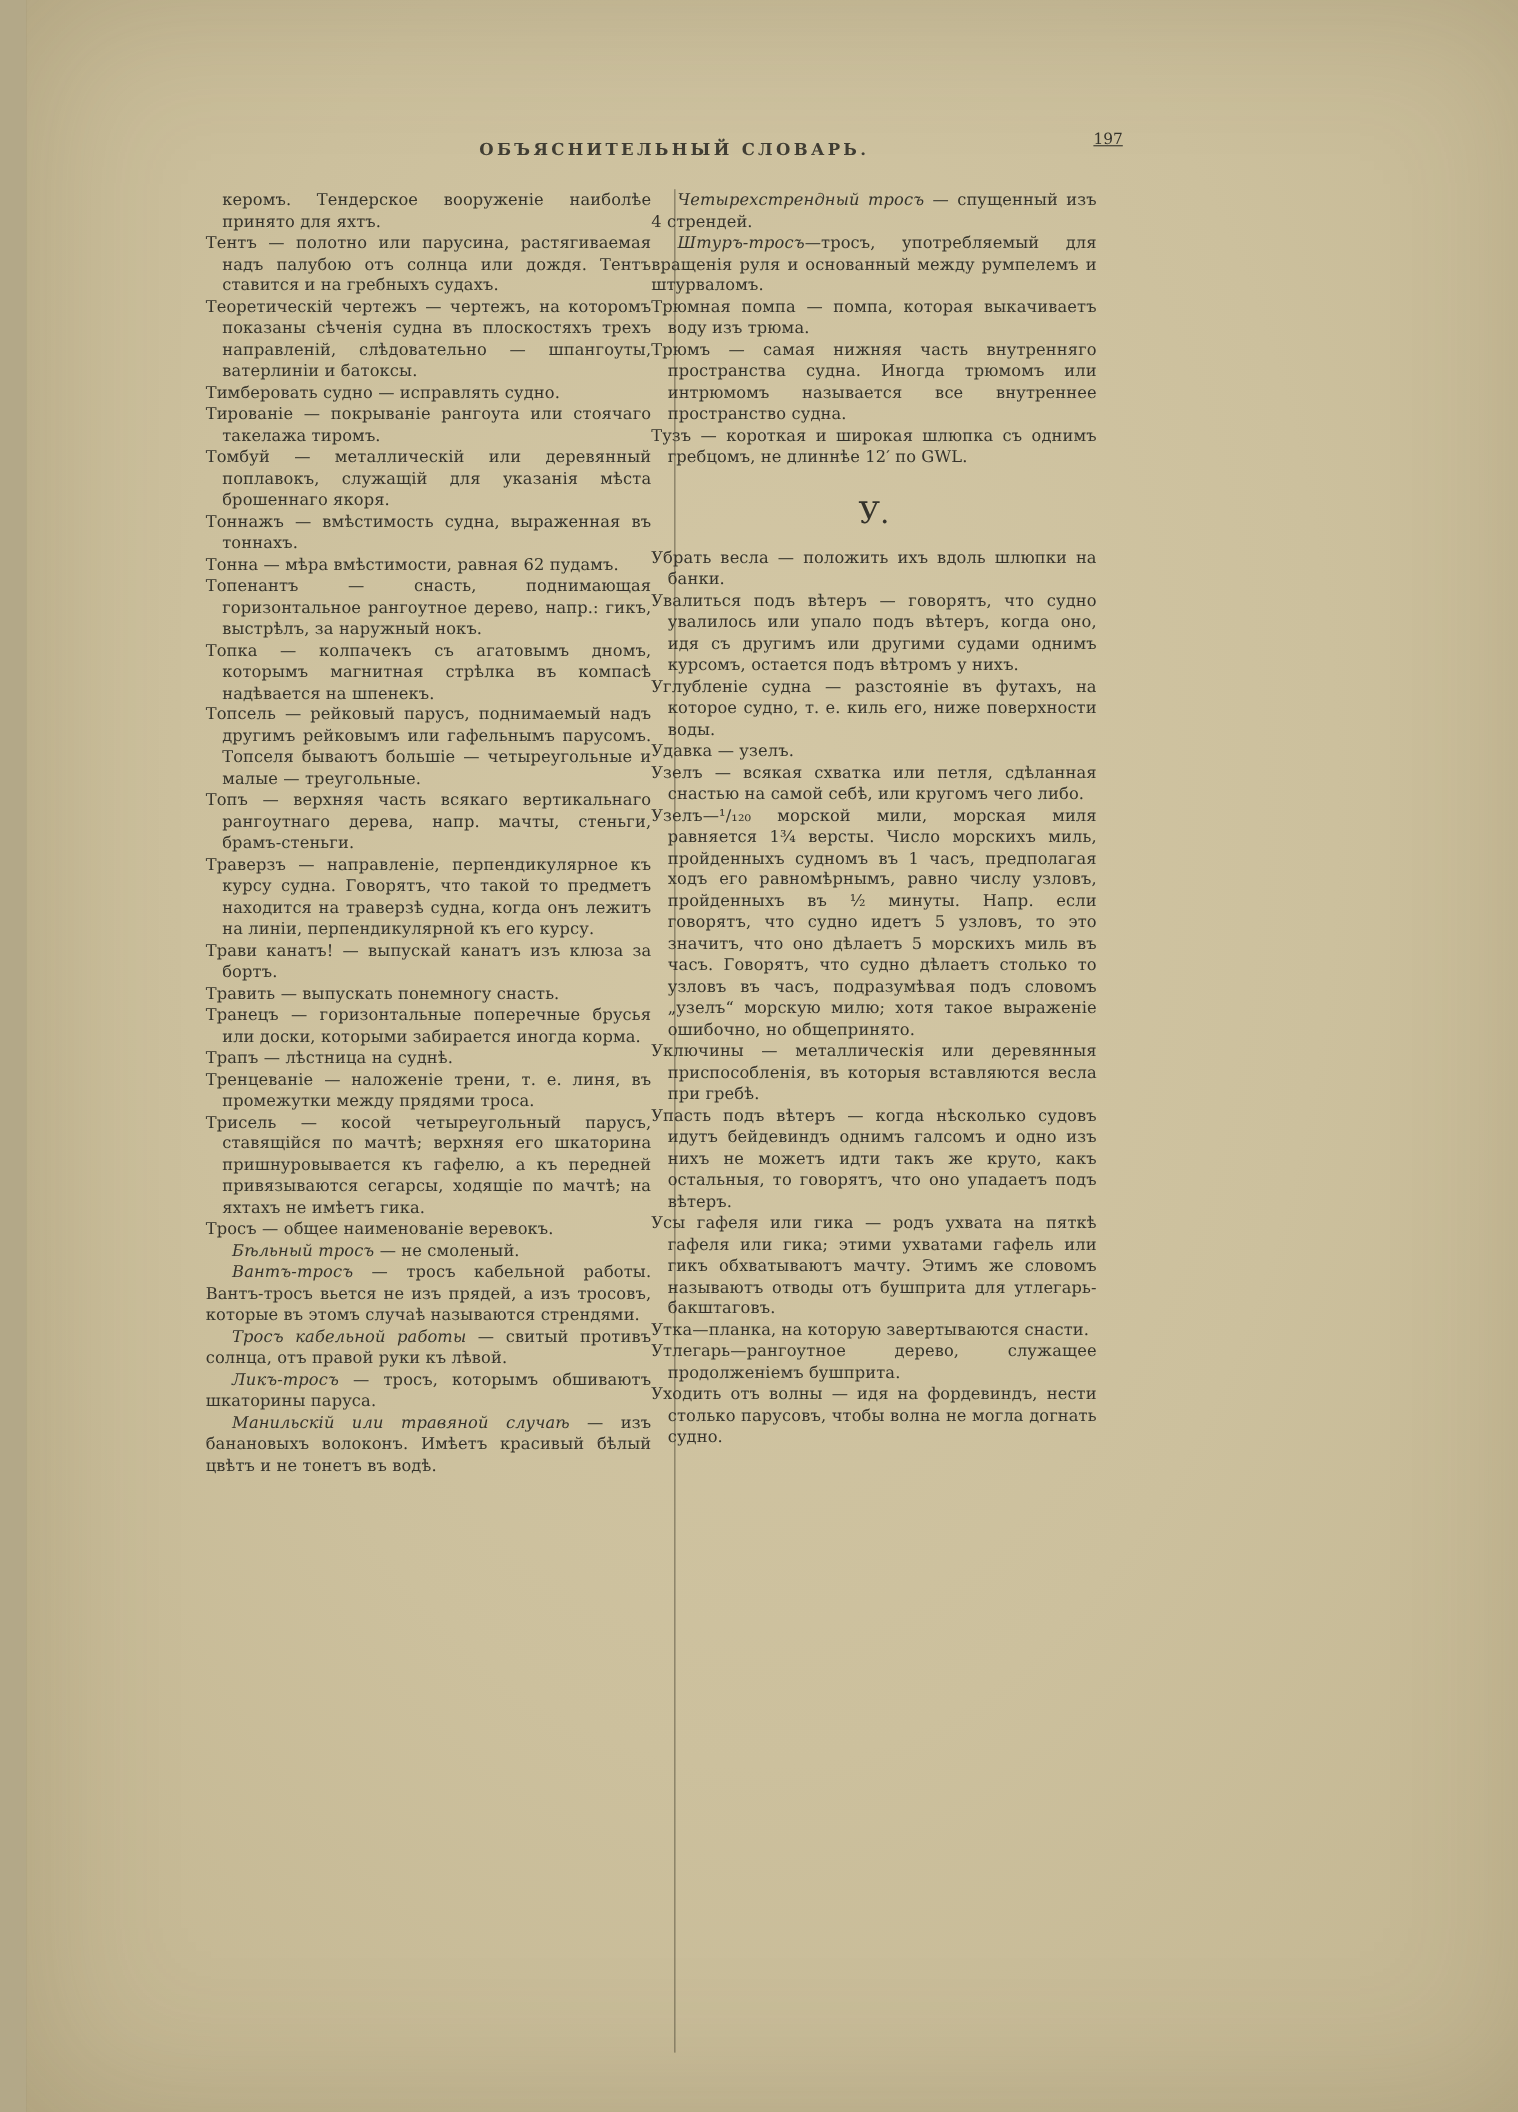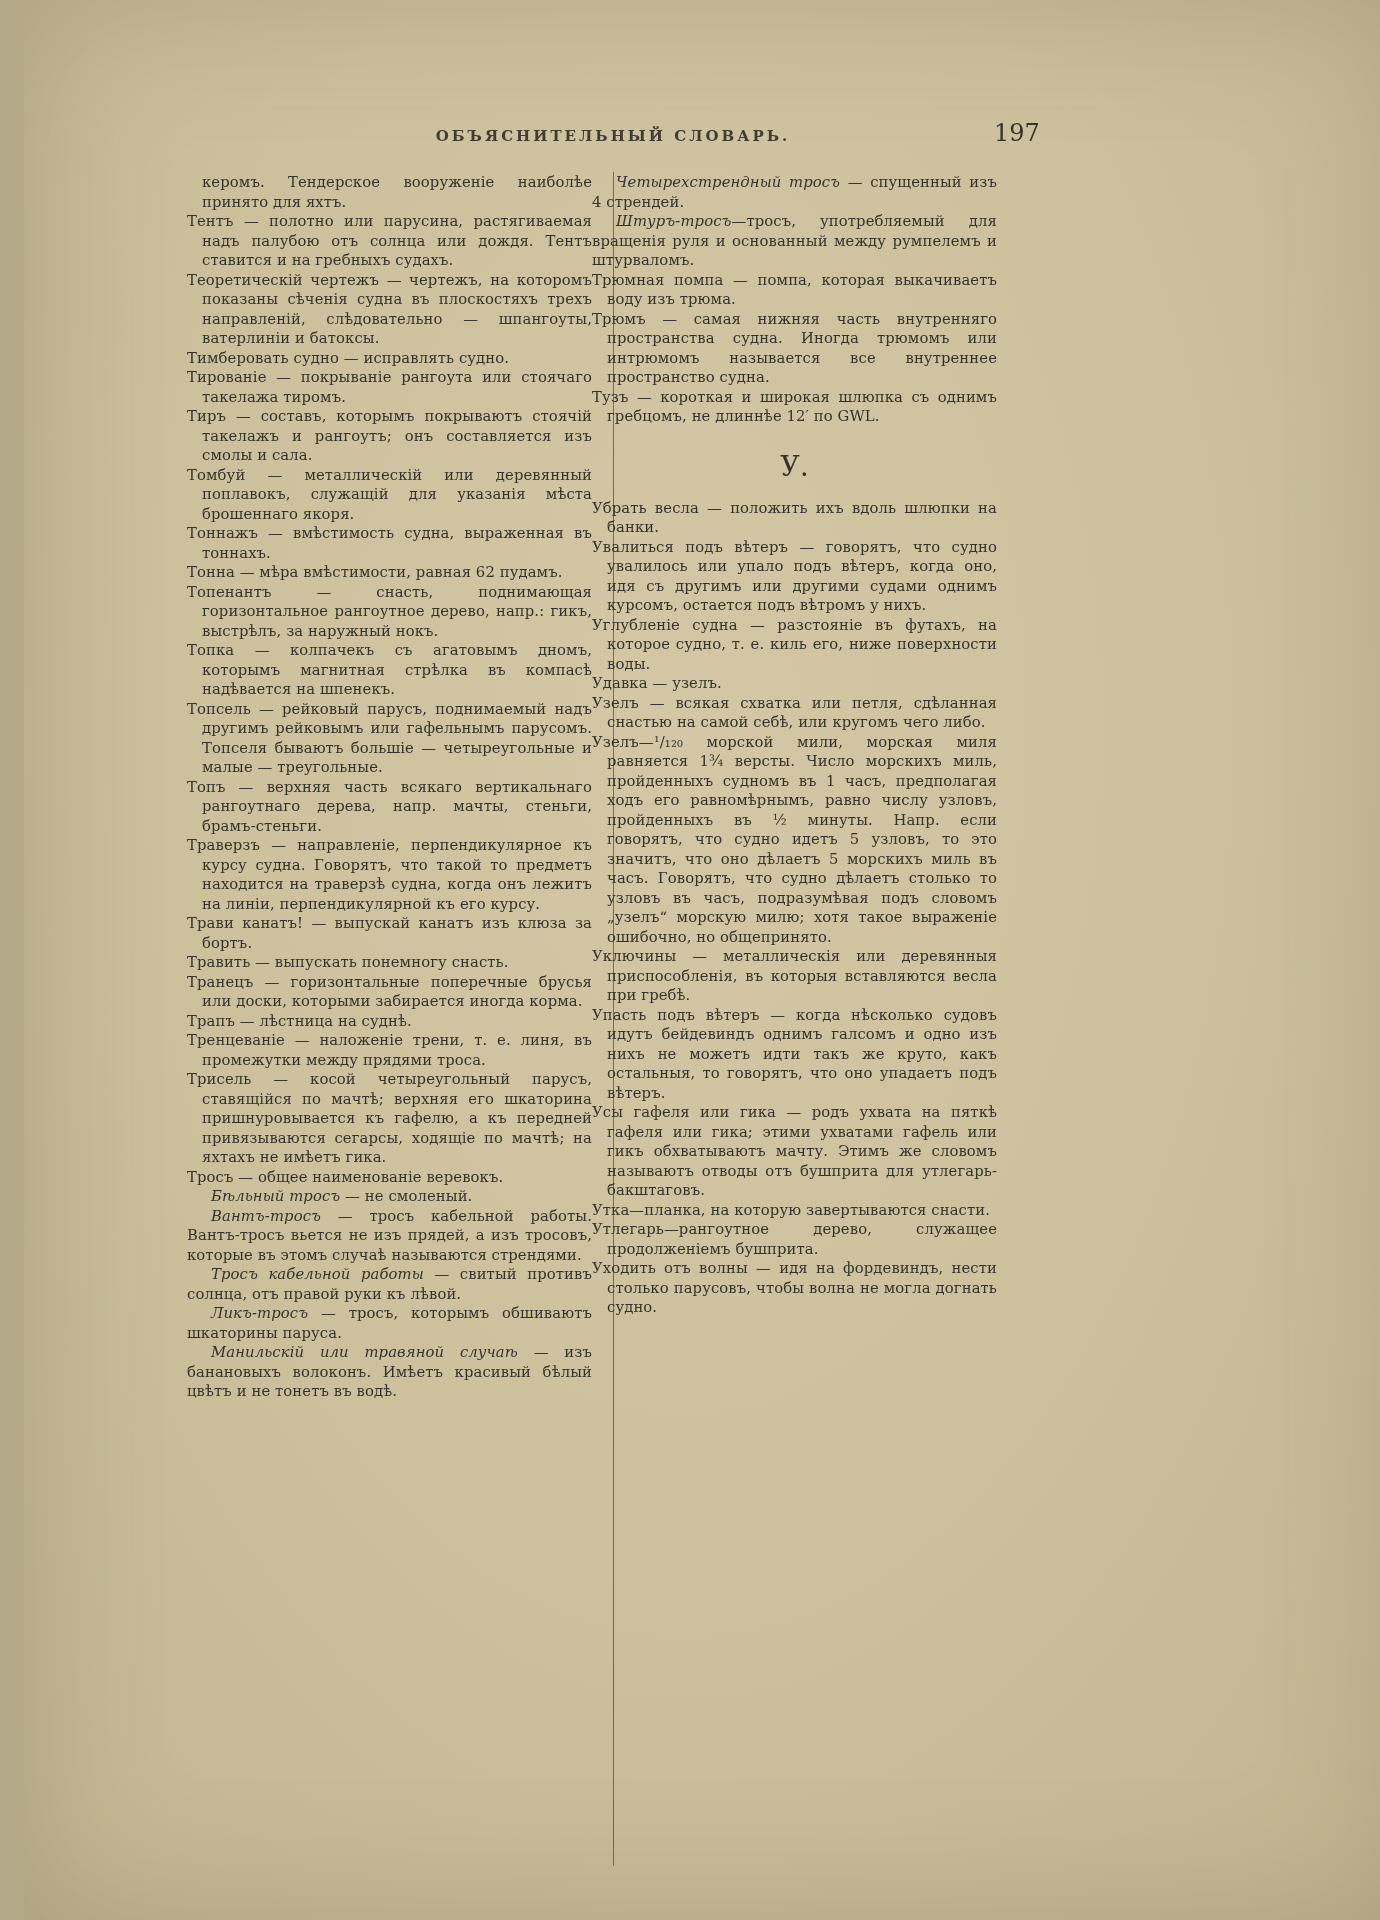--- a/index.html
+++ b/index.html
@@ -31,22 +31,23 @@
     text-align: center;
     font-size: 15px;
     font-weight: 700;
     letter-spacing: 3px;
     color: #403d33;
   }
   .page-number {
     position: absolute;
     top: 119px;
     left: 970px;
-    font-size: 24px;
+    font-size: 14px;
     color: #35332b;
+    text-decoration: underline;
   }
   .column-divider {
     position: absolute;
     top: 172px;
     left: 589px;
     width: 1px;
     height: 1694px;
     background: #55503e;
     opacity: 0.75;
   }
@@ -103,21 +104,20 @@
   <div class="header-title">ОБЪЯСНИТЕЛЬНЫЙ СЛОВАРЬ.</div>
   <div class="page-number">197</div>
   <div class="column-divider"></div>
   <div class="columns">
     <div class="col col-left">
         <p class="cont"><span class="def">керомъ. Тендерское вооруженіе наиболѣе принято для яхтъ.</span></p>
         <p class="entry"><span class="term">Тентъ</span><span class="def"> — полотно или парусина, растягиваемая надъ палубою отъ солнца или дождя. Тентъ ставится и на гребныхъ судахъ.</span></p>
         <p class="entry"><span class="term">Теоретическій чертежъ</span><span class="def"> — чертежъ, на которомъ показаны сѣченія судна въ плоскостяхъ трехъ направленій, слѣдовательно — шпангоуты, ватерлиніи и батоксы.</span></p>
         <p class="entry"><span class="term">Тимберовать судно</span><span class="def"> — исправлять судно.</span></p>
         <p class="entry"><span class="term">Тированіе</span><span class="def"> — покрываніе рангоута или стоячаго такелажа тиромъ.</span></p>
-        <p class="entry"><span class="term">Тиръ</span><span class="def"> — составъ, которымъ покрываютъ стоячій такелажъ и рангоутъ; онъ составляется изъ смолы и сала.</span></p>
         <p class="entry"><span class="term">Томбуй</span><span class="def"> — металлическій или деревянный поплавокъ, служащій для указанія мѣста брошеннаго якоря.</span></p>
         <p class="entry"><span class="term">Тоннажъ</span><span class="def"> — вмѣстимость судна, выраженная въ тоннахъ.</span></p>
         <p class="entry"><span class="term">Тонна</span><span class="def"> — мѣра вмѣстимости, равная 62 пудамъ.</span></p>
         <p class="entry"><span class="term">Топенантъ</span><span class="def"> — снасть, поднимающая горизонтальное рангоутное дерево, напр.: гикъ, выстрѣлъ, за наружный нокъ.</span></p>
         <p class="entry"><span class="term">Топка</span><span class="def"> — колпачекъ съ агатовымъ дномъ, которымъ магнитная стрѣлка въ компасѣ надѣвается на шпенекъ.</span></p>
         <p class="entry"><span class="term">Топсель</span><span class="def"> — рейковый парусъ, поднимаемый надъ другимъ рейковымъ или гафельнымъ парусомъ. Топселя бываютъ большіе — четыреугольные и малые — треугольные.</span></p>
         <p class="entry"><span class="term">Топъ</span><span class="def"> — верхняя часть всякаго вертикальнаго рангоутнаго дерева, напр. мачты, стеньги, брамъ-стеньги.</span></p>
         <p class="entry"><span class="term">Траверзъ</span><span class="def"> — направленіе, перпендикулярное къ курсу судна. Говорятъ, что такой то предметъ находится на траверзѣ судна, когда онъ лежитъ на линіи, перпендикулярной къ его курсу.</span></p>
         <p class="entry"><span class="term">Трави канатъ!</span><span class="def"> — выпускай канатъ изъ клюза за бортъ.</span></p>
         <p class="entry"><span class="term">Травить</span><span class="def"> — выпускать понемногу снасть.</span></p>

